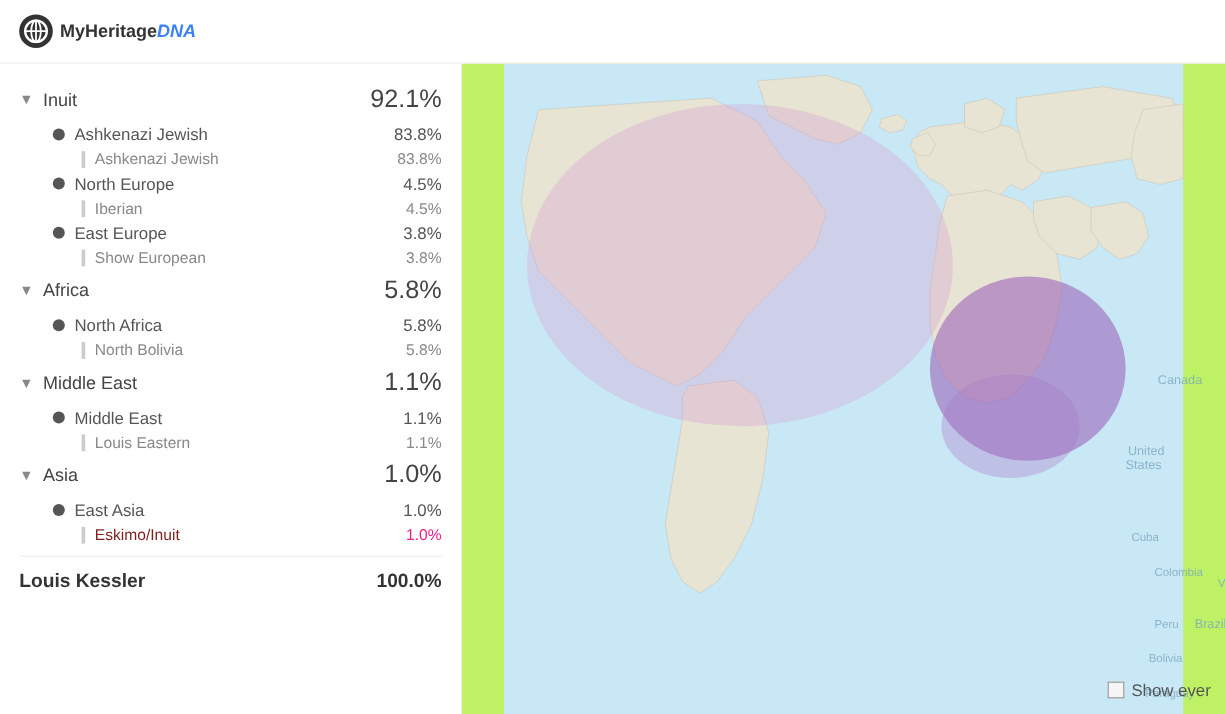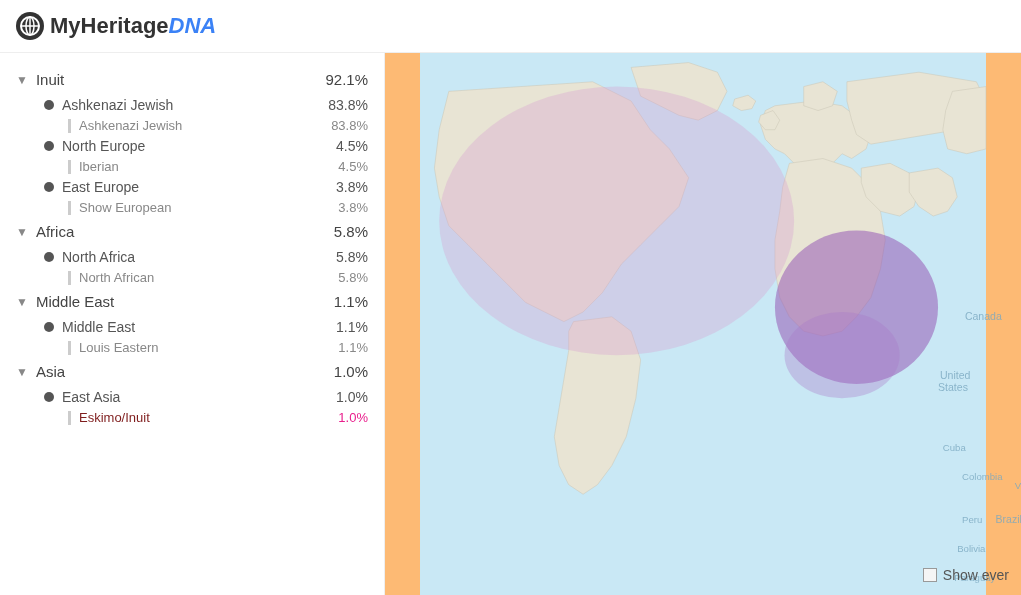--- a/index.html
+++ b/index.html
@@ -16,21 +16,21 @@
     .header {
       padding: 12px 16px;
       border-bottom: 1px solid #eee;
       display: flex;
       align-items: center;
     }
 
     .logo {
       display: flex;
       align-items: center;
-      font-size: 22px;
+      font-size: 15px;
       font-weight: bold;
       color: #333;
     }
 
     .logo .icon {
       width: 28px;
       height: 28px;
       background: #333;
       border-radius: 50%;
       margin-right: 6px;
@@ -75,21 +75,21 @@
       font-size: 15px;
       color: #444;
     }
 
     .category-label .arrow {
       color: #888;
       font-size: 12px;
     }
 
     .category-pct {
-      font-size: 15px;
+      font-size: 21px;
       color: #444;
       font-weight: 500;
     }
 
     .sub-item-row {
       display: flex;
       justify-content: space-between;
       padding: 3px 0 3px 28px;
     }
 
@@ -165,21 +165,21 @@
     .footer-pct {
       font-size: 16px;
       font-weight: bold;
       color: #333;
     }
 
     .map-container {
       flex: 1;
       position: relative;
       overflow: hidden;
-      background: #fdba74;
+      background: #bef264;
     }
 
     
     .map-svg {
       width: 100%;
       height: 100%;
     }
 
     .show-ever {
       position: absolute;
@@ -274,21 +274,21 @@
     </div>
 
     <div class="sub-item-row">
       <div class="sub-item-label">
         <span class="dot dot-dark"></span>
         <span>North Africa</span>
       </div>
       <span class="sub-item-pct">5.8%</span>
     </div>
     <div class="sub-sub-row">
-      <span class="sub-sub-label">North African</span>
+      <span class="sub-sub-label">North Bolivia</span>
       <span class="sub-sub-pct">5.8%</span>
     </div>
 
     <div class="category-row">
       <div class="category-label">
         <span class="arrow">▼</span>
         <span>Middle East</span>
       </div>
       <span class="category-pct">1.1%</span>
     </div>
@@ -318,20 +318,24 @@
         <span class="dot dot-dark"></span>
         <span>East Asia</span>
       </div>
       <span class="sub-item-pct">1.0%</span>
     </div>
     <div class="sub-sub-row">
       <span class="sub-sub-label" style="color:#7f1d1d">Eskimo/Inuit</span>
       <span class="sub-sub-pct sub-sub-pct-pink">1.0%</span>
     </div>
 
+    <div class="footer-row">
+      <span class="footer-name">Louis Kessler</span>
+      <span class="footer-pct">100.0%</span>
+    </div>
 
   </div>
 
   <div class="map-container">
     <svg class="map-svg" viewBox="0 0 590 565" xmlns="http://www.w3.org/2000/svg">
 
       <rect width="590" height="565" fill="#c9e8f5"></rect>
 
       <path d="M30,40 L180,30 L220,50 L240,80 L260,100 L280,130 L270,160 L250,180 L230,200 L210,220 L190,250 L170,270 L150,280 L130,270 L110,260 L90,240 L70,220 L50,200 L30,180 L20,150 L15,120 L20,80 Z" fill="#e8e4d4" stroke="#c8c4b4" stroke-width="0.5"></path>
 

